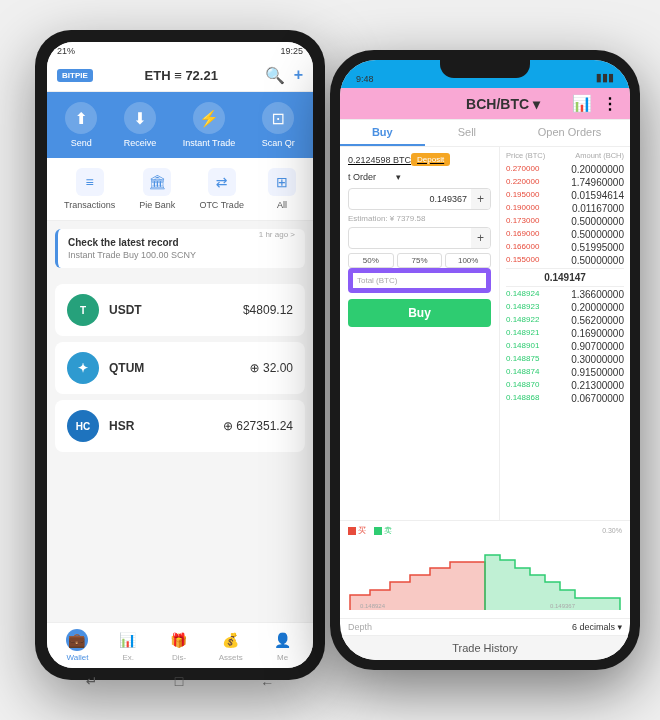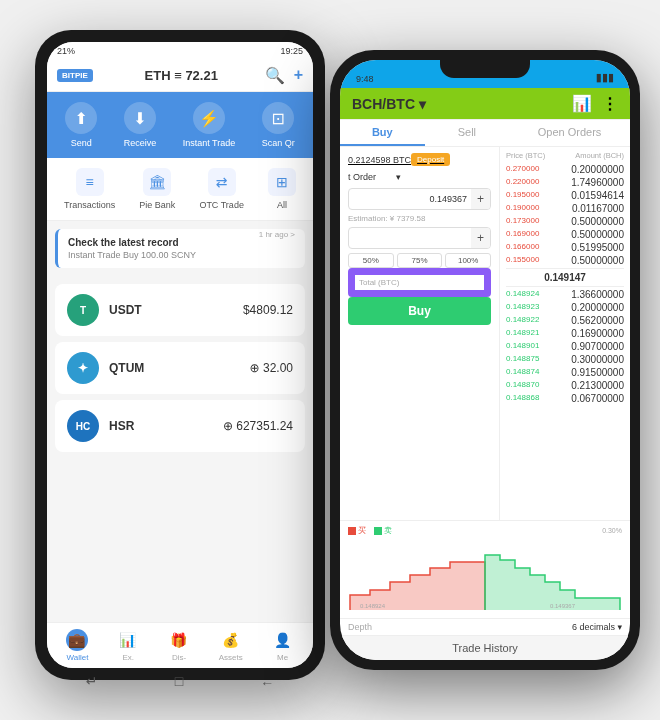--- a/index.html
+++ b/index.html
@@ -260,26 +260,27 @@
       position: absolute;
       top: 0;
       left: 50%;
       transform: translateX(-50%);
       width: 90px;
       height: 18px;
       background: #1a1a1a;
       border-radius: 0 0 14px 14px;
     }
     .trade-header {
-      background: #84cc16;
+      background: #f9a8d4;
       padding: 6px 12px;
       display: flex;
       align-items: center;
-      justify-content: space-between;
+      justify-content: flex-end;
       border-bottom: 1px solid #eee;
+      gap: 32px;
     }
     .pair-title {
       font-size: 14px;
       font-weight: 700;
       color: #333;
       display: flex;
       align-items: center;
       gap: 4px;
     }
     .trade-tabs {
@@ -383,22 +384,23 @@
     .pct-btn {
       flex: 1;
       text-align: center;
       border: 1px solid #ddd;
       border-radius: 3px;
       font-size: 8px;
       padding: 2px;
       color: #555;
     }
     .total-row {
-      border: 7px solid #8b5cf6;
+      border: 5px solid #8b5cf6;
       border-radius: 4px;
+      margin-bottom: 6px;
       padding: 3px 4px;
       font-size: 8px;
       color: #aaa;
     }
     .buy-btn {
       background: #2ecc71;
       color: #fff;
       text-align: center;
       padding: 7px;
       border-radius: 4px;

